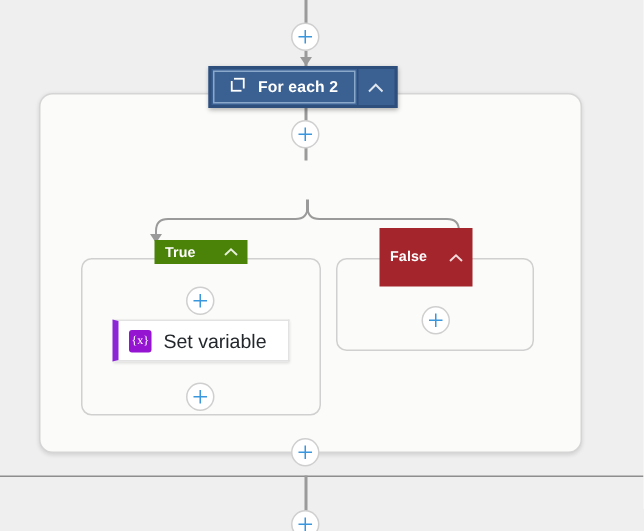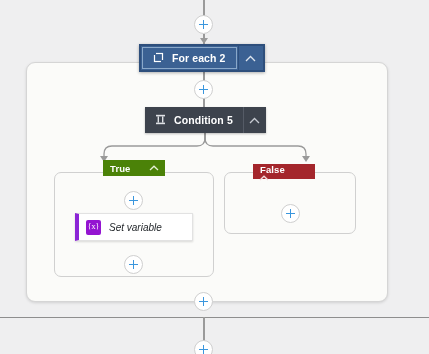--- a/index.html
+++ b/index.html
@@ -48,40 +48,40 @@
   #node-foreach .body{border:1px solid #8aa8c9;margin:1px;padding-left:10px;}
   #node-foreach .chev{border-left:1px solid #2e4f7c;}
 
   
   #node-condition{left:145px;top:107px;width:121px;height:26px;
     background:#3d434d;box-shadow:0 1px 2px rgba(0,0,0,.25);}
   #node-condition .chev{border-left:1px solid #555b66;}
 
   
   #node-true{left:103px;top:160px;width:62px;height:16px;background:#4b8208;}
-  #node-false{left:253px;top:164px;width:62px;height:15px;background:#a4262c;flex-direction:column;}
+  #node-false{left:253px;top:152px;width:62px;height:39px;background:#a4262c;}
   #node-true .body,#node-false .body{padding:0 7px;}
   #node-true .ttl,#node-false .ttl{font-size:9.5px;}
   #node-true .chev,#node-false .chev{width:22px;}
 
   
   .branch-box{position:absolute;border:1px solid #d0d0d0;border-radius:7px;
     background:transparent;box-sizing:border-box;}
   #branch-true{left:54px;top:172px;width:160px;height:105px;}
   #branch-false{left:224px;top:172px;width:132px;height:62px;}
 
   
   #card-setvariable{position:absolute;left:75px;top:213px;width:118px;height:28px;
     background:#ffffff;border:1px solid #e2e2e2;border-left:4px solid #8b25d6;
     display:flex;align-items:center;gap:8px;padding-left:7px;
     box-sizing:border-box;box-shadow:0 1px 2px rgba(0,0,0,.14);cursor:pointer;z-index:7;}
   .vicon{width:15px;height:15px;border-radius:2px;background:#9414d1;
     display:flex;align-items:center;justify-content:center;flex:none;}
   .vicon span{color:#fff;font-size:8px;font-family:"Liberation Serif",serif;line-height:1;}
-  #card-setvariable .clabel{font-size:10px;color:#23272b;white-space:nowrap;font-style:italic;}
+  #card-setvariable .clabel{font-size:13px;color:#23272b;white-space:nowrap;}
 </style>
 </head>
 <body>
 
 <div id="canvas">
 
   <div class="vline" style="left:203px;top:0px;height:16px;"></div>
   <div class="plus" style="left:194px;top:15px;"></div>
   <div class="vline" style="left:203px;top:34px;height:10px;"></div>
   <div class="arrow" style="left:200px;top:38px;"></div>
@@ -102,38 +102,20 @@
     <div class="chev">
       <svg width="11" height="7" viewBox="0 0 11 7">
           <path d="M1 6 L5.5 1.5 L10 6" fill="none" stroke="#dfe6ef" stroke-width="1.3"></path>
         </svg>
     </div>
   </div>
 
   <div class="vline" style="left:203px;top:72px;height:35px;"></div>
   <div class="plus" style="left:194px;top:80px;"></div>
 
-  <div class="node" id="node-condition">
-    <div class="body">
-      <span>
-        <svg width="11" height="11" viewBox="0 0 11 11">
-          <rect x="1" y="0.8" width="9" height="1.6" fill="#dfe1e5"></rect>
-          <rect x="1" y="8.6" width="9" height="1.6" fill="#dfe1e5"></rect>
-          <rect x="2.6" y="2.4" width="1.4" height="6.2" fill="#dfe1e5"></rect>
-          <rect x="7" y="2.4" width="1.4" height="6.2" fill="#dfe1e5"></rect>
-        </svg>
-      </span>
-      <span class="ttl">Condition 5</span>
-    </div>
-    <div class="chev">
-      <svg width="11" height="7" viewBox="0 0 11 7">
-          <path d="M1 6 L5.5 1.5 L10 6" fill="none" stroke="#c7cbd2" stroke-width="1.3"></path>
-        </svg>
-    </div>
-  </div>
 
   <div class="vline" style="left:204px;top:133px;height:9px;"></div>
   <svg style="position:absolute;left:100px;top:138px;" width="216" height="26">
     <path d="M105 0 Q105 8 97 8 L12 8 Q4 8 4 16 L4 22" fill="none" stroke="#9a9a9a" stroke-width="1.3"></path>
     <path d="M105 0 Q105 8 113 8 L198 8 Q206 8 206 16 L206 22" fill="none" stroke="#9a9a9a" stroke-width="1.3"></path>
   </svg>
   <div class="arrow" style="left:100px;top:156px;"></div>
   <div class="arrow" style="left:302px;top:156px;"></div>
 
   <div class="branch-box" id="branch-true"></div>

